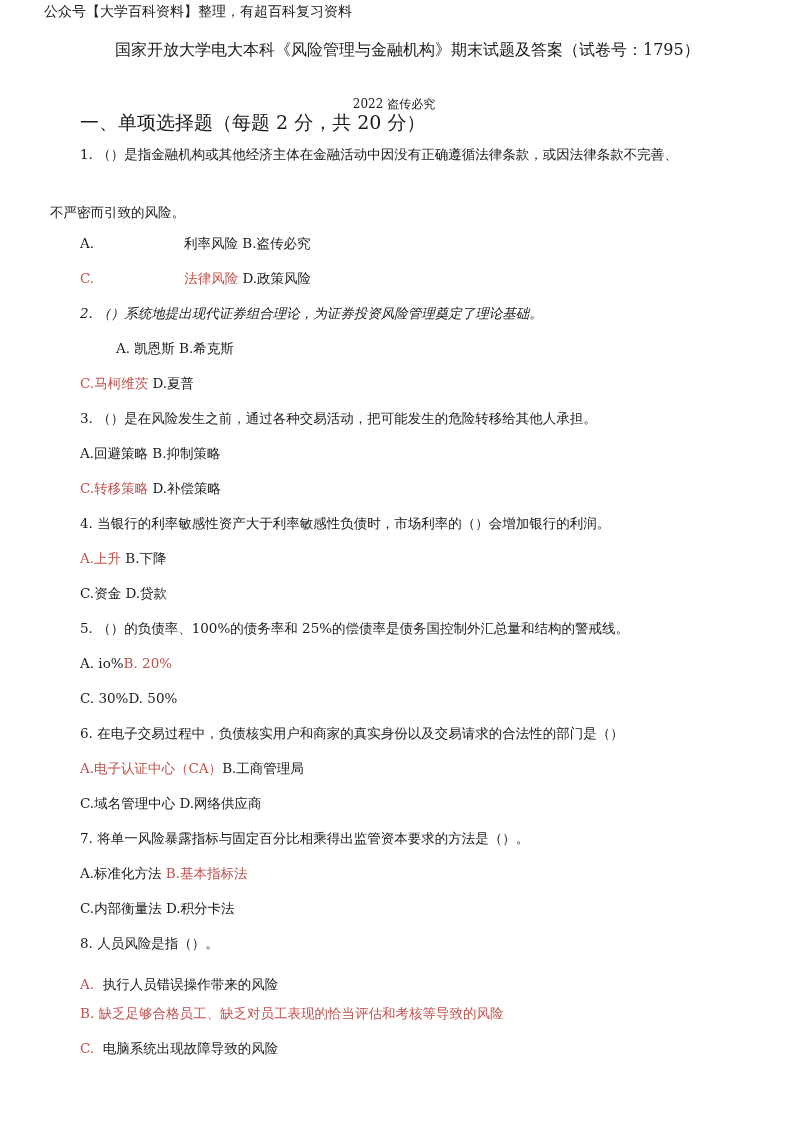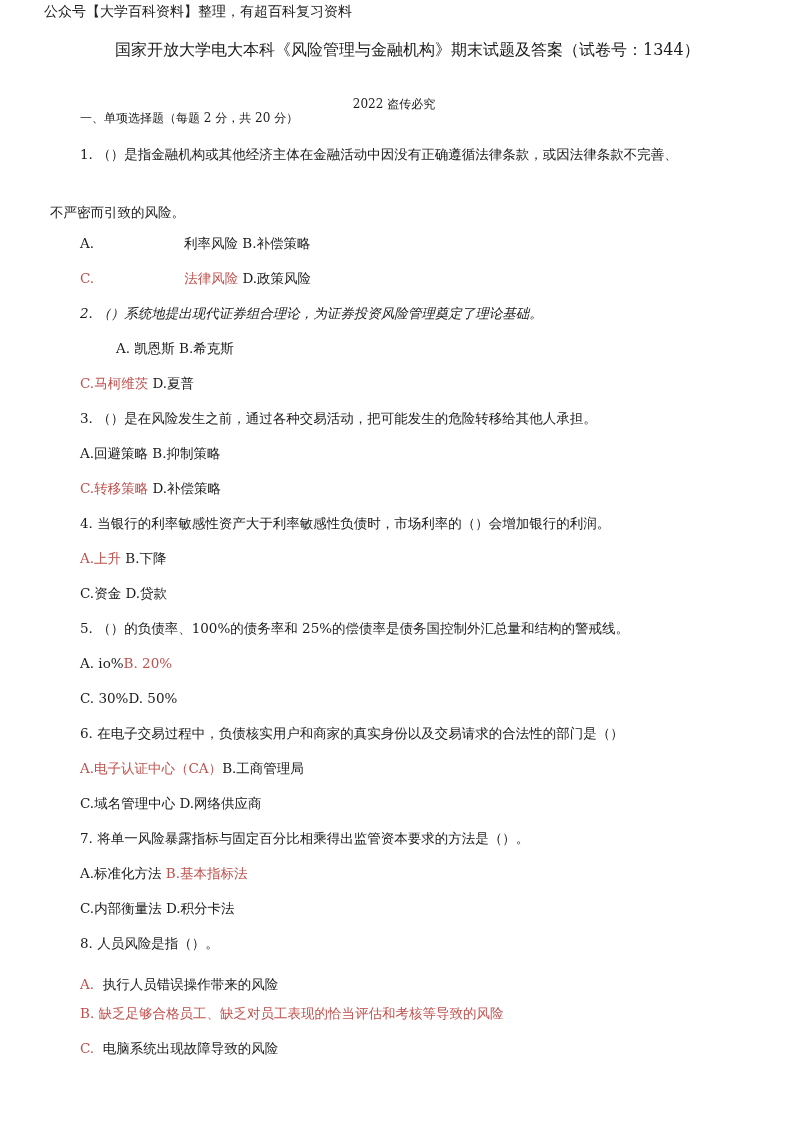--- a/index.html
+++ b/index.html
@@ -1,35 +1,35 @@
 <!DOCTYPE html>
 <html><head>
 <meta charset="utf-8">
 <style>
   html, body { margin:0; padding:0; background:#ffffff; }
   body { width:788px; height:1122px; position:relative; overflow:hidden;
          font-family:"DejaVu Serif", "Liberation Serif", serif; color:#1a1a1a; }
   .hdr { position:absolute; top:3px; left:0; width:788px; text-align:left; font-size:14px; color:#222;padding-left:44px; }
   .title { position:absolute; left:115px; top:38px; width:600px; font-size:16px; line-height:24px; }
   .sub { position:absolute; left:0; width:788px; top:96px; text-align:center; font-size:12px; }
-  .sec { position:absolute; left:80px; top:110px; font-size:12px; }
+  .sec { position:absolute; left:80px; top:110px; font-size:19px; }
   .ln { position:absolute; font-size:13.5px; white-space:nowrap; }
   .red { color:#c0504d; }
 </style>
 </head>
 <body>
 
 <div class="hdr">公众号【大学百科资料】整理，有超百科复习资料</div>
-<div class="title">国家开放大学电大本科《风险管理与金融机构》期末试题及答案（试卷号：1344）</div>
+<div class="title">国家开放大学电大本科《风险管理与金融机构》期末试题及答案（试卷号：1795）</div>
 <div class="sub">2022 盗传必究</div>
 <div class="sec">一、单项选择题（每题 2 分，共 20 分）</div>
 
 <div class="ln" style="left:80px;top:146px;">1.  （）是指金融机构或其他经济主体在金融活动中因没有正确遵循法律条款，或因法律条款不完善、</div>
 <div class="ln" style="left:50px;top:204px;">不严密而引致的风险。</div>
-<div class="ln" style="left:80px;top:235px;"><span>A.</span><span style="margin-left:90px">利率风险</span> <span>B.补偿策略</span></div>
+<div class="ln" style="left:80px;top:235px;"><span>A.</span><span style="margin-left:90px">利率风险</span> <span>B.盗传必究</span></div>
 <div class="ln" style="left:80px;top:270px;"><span class="red">C.</span><span class="red" style="margin-left:90px">法律风险</span> <span>D.政策风险</span></div>
 
 <div class="ln" style="left:80px;top:305px;font-style:italic;">2.  （）系统地提出现代证券组合理论，为证券投资风险管理奠定了理论基础。</div>
 <div class="ln" style="left:80px;top:340px;margin-left:36px;">A. 凯恩斯 B.希克斯</div>
 <div class="ln" style="left:80px;top:375px;"><span class="red">C.马柯维茨</span> <span>D.夏普</span></div>
 
 <div class="ln" style="left:80px;top:410px;">3.  （）是在风险发生之前，通过各种交易活动，把可能发生的危险转移给其他人承担。</div>
 <div class="ln" style="left:80px;top:445px;">A.回避策略 B.抑制策略</div>
 <div class="ln" style="left:80px;top:480px;"><span class="red">C.转移策略</span> <span>D.补偿策略</span></div>
 

